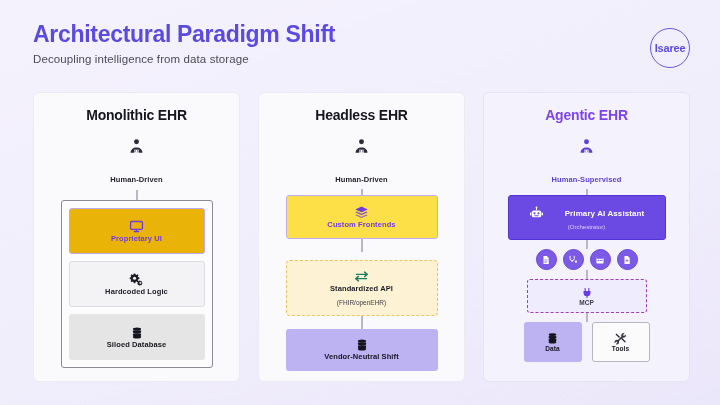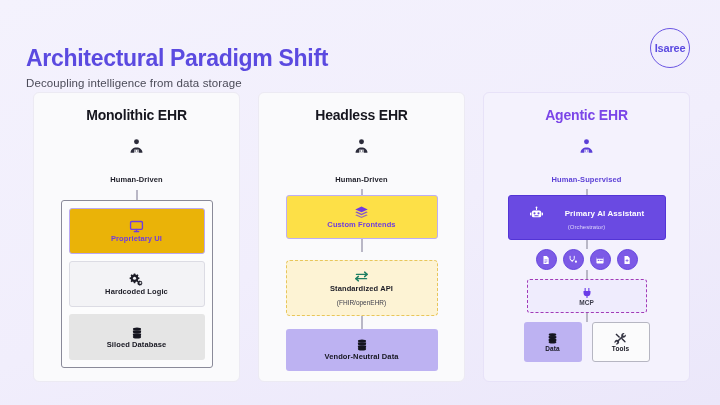--- a/index.html
+++ b/index.html
@@ -7,21 +7,21 @@
     width: 720px; height: 405px;
     font-family: "Liberation Sans", sans-serif;
     overflow: hidden;
   }
   body {
     background: linear-gradient(160deg, #f4f2fd 0%, #f1eefc 55%, #ebe7fa 100%);
     position: relative;
   }
 
   
-  .header { position: absolute; left: 26px; top: 22px; margin-top: 24px; }
+  .header { position: absolute; left: 33px; top: 22px; }
   .title {
     font-size: 23px; font-weight: 700; letter-spacing: -0.3px;
     color: #5b4ae0; line-height: 1.1;
   }
   .subtitle {
     font-size: 11.5px; color: #4b4b58; margin-top: 6px; letter-spacing: 0.1px;
   }
 
   .logo {
     position: absolute; right: 22px; top: 27px;
@@ -263,21 +263,21 @@
     <div class="node box-vnd">
       <svg class="icon" width="14" height="14" viewBox="0 0 24 24" fill="#15151f">
         <ellipse cx="12" cy="5" rx="7" ry="2.6"></ellipse>
         <rect x="5" y="7.6" width="14" height="2.6"></rect>
         <ellipse cx="12" cy="10.4" rx="7" ry="2.6"></ellipse>
         <rect x="5" y="13" width="14" height="2.6"></rect>
         <ellipse cx="12" cy="15.6" rx="7" ry="2.6"></ellipse>
         <rect x="5" y="18.2" width="14" height="0.6"></rect>
         <ellipse cx="12" cy="18.8" rx="7" ry="2.6"></ellipse>
       </svg>
-      <div class="node-label">Vendor-Neutral Data</div>
+      <div class="node-label">Vendor-Neutral Shift</div>
     </div>
   </div>
 
   <div class="panel panel-c">
     <div class="panel-title accent">Agentic EHR</div>
 
     <div class="actor">
       <svg class="icon" width="19" height="19" viewBox="0 0 24 24" fill="#5b3fd6">
         <circle cx="12" cy="6" r="3.1"></circle>
         <path d="M4.5 20c0-4.1 3.4-6.6 7.5-6.6s7.5 2.5 7.5 6.6z"></path>

